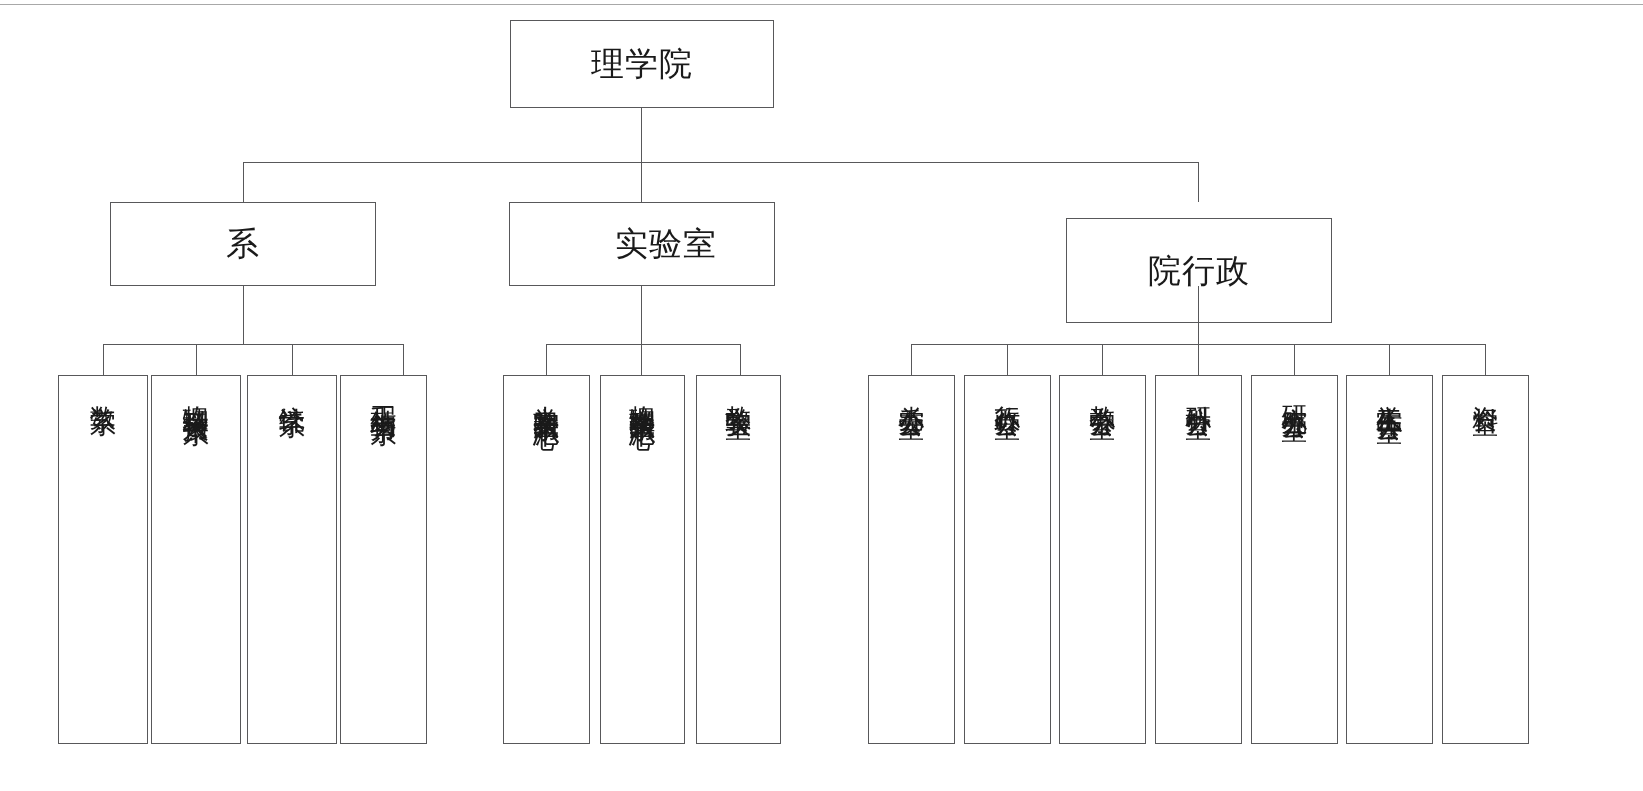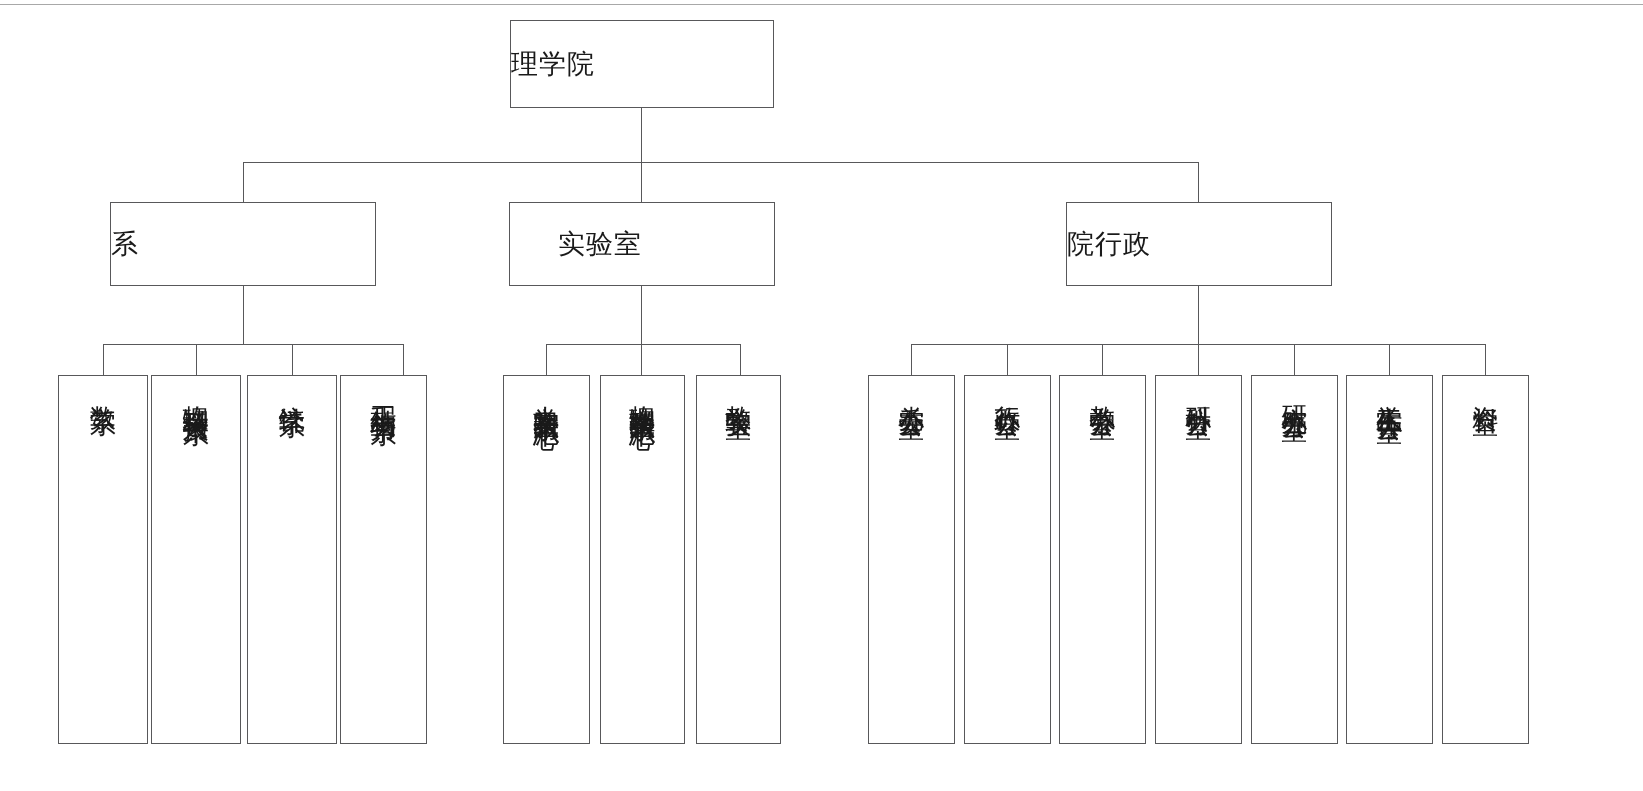--- a/index.html
+++ b/index.html
@@ -31,22 +31,22 @@
     position: absolute;
     box-sizing: border-box;
     border: 1px solid #58585a;
     background: #ffffff;
     color: #1a1a1a;
   }
   
   .node.h {
     display: flex;
     align-items: center;
-    justify-content: flex-start;
-    font-size: 27px;
+    justify-content: center;
+    font-size: 33px;
     line-height: 1.2;
     letter-spacing: 1px;
   }
   
   .node.v {
     display: flex;
     align-items: flex-start;
     justify-content: center;
     padding-top: 9px;
     font-size: 26px;
@@ -88,21 +88,21 @@
   <div class="vline" style="left:243px; top:162px; height:40px;"></div>
   <div class="vline" style="left:641px; top:162px; height:40px;"></div>
   <div class="vline" style="left:1198px; top:162px; height:40px;"></div>
 
   <div class="node h" style="left:110px; top:202px; width:266px; height:84px;">
     <span>系</span>
   </div>
   <div class="node h" style="left:509px; top:202px; width:266px; height:84px;padding-left:48px;">
     <span>实验室</span>
   </div>
-  <div class="node h" style="left:1066px; top:202px; width:266px; height:84px;">
+  <div class="node h" style="left:1066px; top:218px; width:266px; height:105px;">
     <span>院行政</span>
   </div>
 
   <div class="vline" style="left:243px; top:286px; height:58px;"></div>
   <div class="vline" style="left:641px; top:286px; height:58px;"></div>
   <div class="vline" style="left:1198px; top:286px; height:58px;"></div>
 
   <div class="hline" style="left:103px; top:344px; width:300px;"></div>
   <div class="vline" style="left:103px; top:344px; height:31px;"></div>
   <div class="vline" style="left:196px; top:344px; height:31px;"></div>

